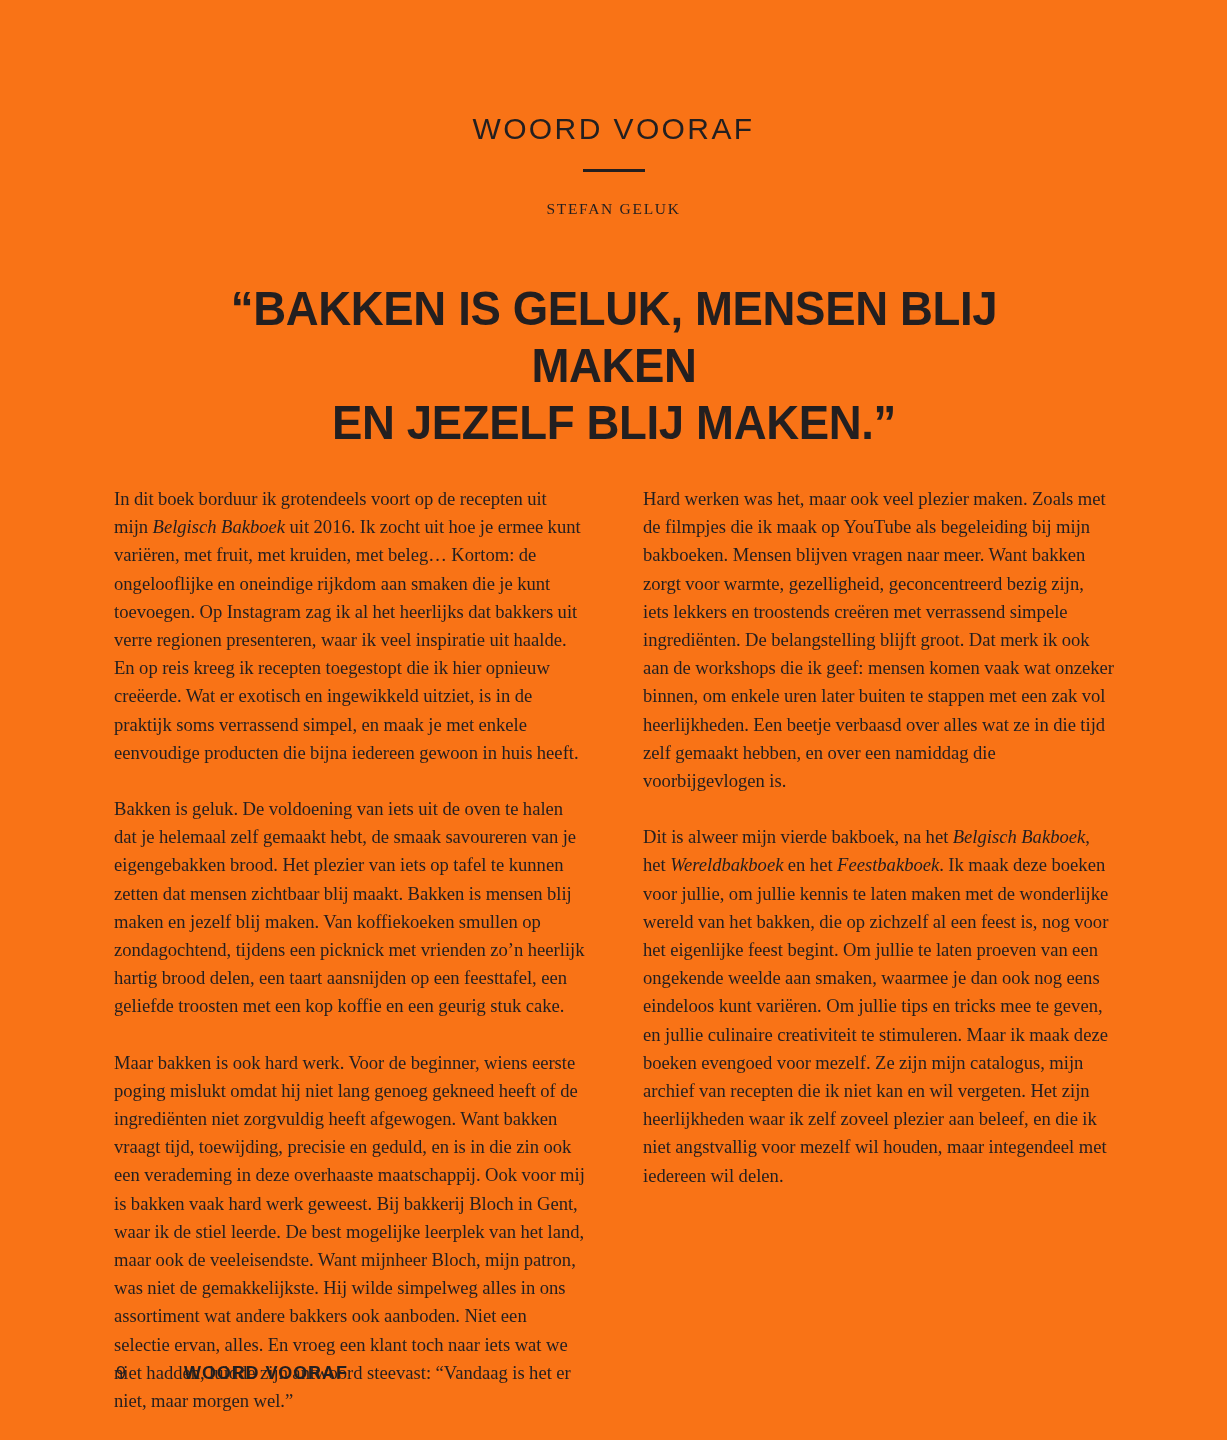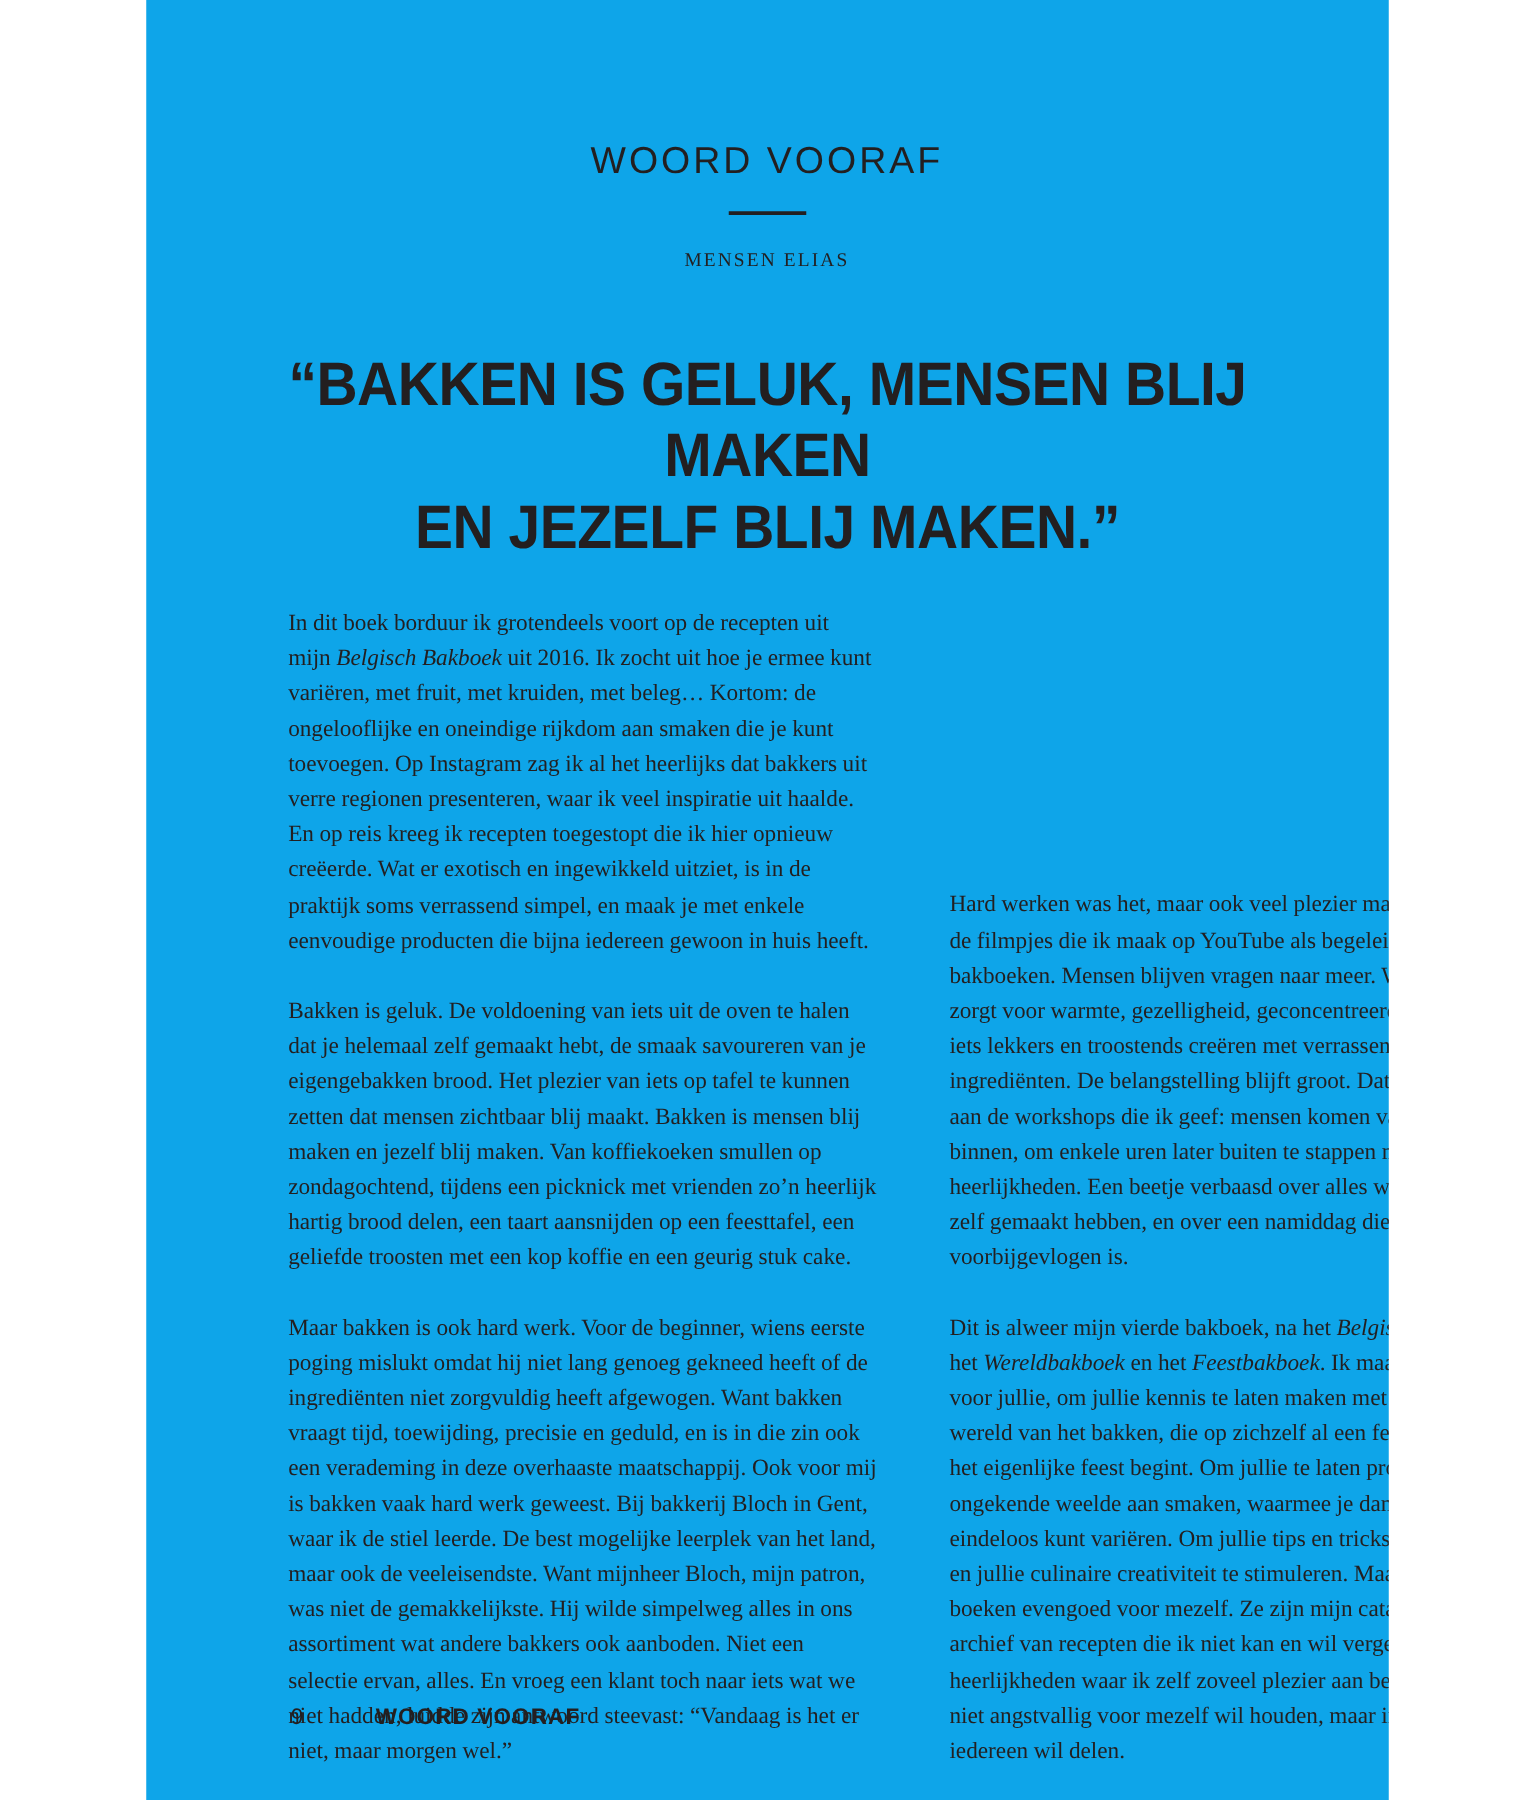--- a/index.html
+++ b/index.html
@@ -6,24 +6,24 @@
     margin: 0;
     padding: 0;
     background: #ffffff;
   }
   body {
     font-family: "Liberation Serif", serif;
     color: #1a1a1a;
   }
   .page {
     position: relative;
-    width: 994px;
+    width: 1227px;
     height: 1440px;
     margin: 0 auto;
-    background: #0ea5e9;
+    background: #f97316;
     box-sizing: border-box;
     overflow: hidden;
   }
 
   
   .masthead {
     text-align: center;
     padding-top: 112px;
   }
   .kicker {
@@ -67,21 +67,20 @@
   }
 
   
   .columns {
     position: absolute;
     top: 485px;
     left: 114px;
     width: 1000px;
     display: flex;
     gap: 58px;
-    align-items: flex-end;
   }
   .col {
     width: 471px;
   }
   .col p {
     margin: 0 0 28px 0;
     font-family: "Liberation Serif", serif;
     font-size: 18.6px;
     line-height: 28.2px;
     color: #231f20;
@@ -118,21 +117,21 @@
   }
 </style>
 </head>
 <body>
 
 <div class="page">
 
   <div class="masthead">
     <div class="kicker">WOORD VOORAF</div>
     <div class="rule"></div>
-    <div class="byline">MENSEN ELIAS</div>
+    <div class="byline">STEFAN GELUK</div>
   </div>
 
   <div class="pullquote">
     <span class="ql">“BAKKEN IS GELUK, MENSEN BLIJ MAKEN</span>
     <span class="ql">EN JEZELF BLIJ MAKEN.”</span>
   </div>
 
   <div class="columns">
 
     <div class="col">

